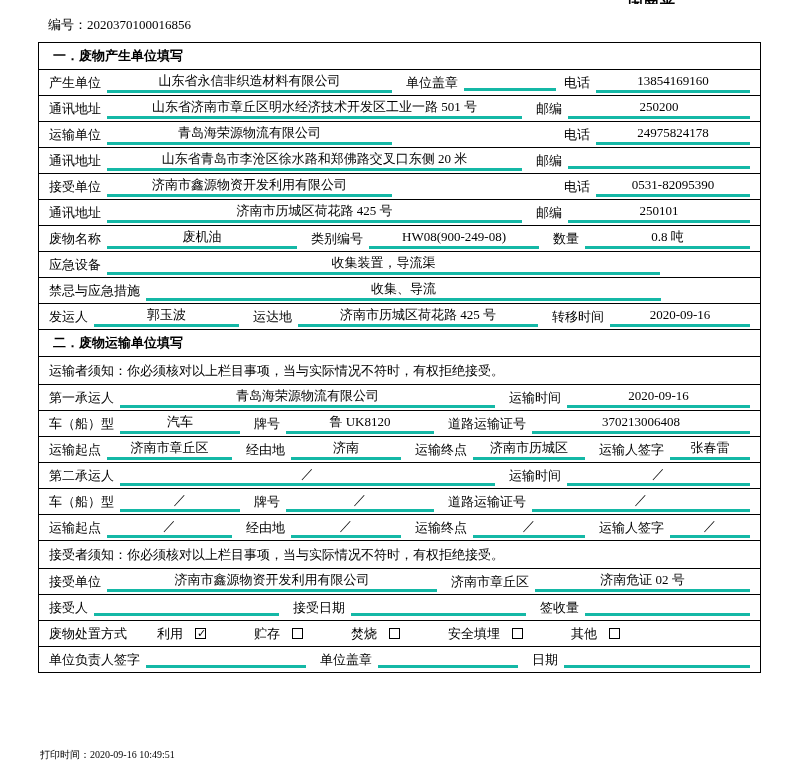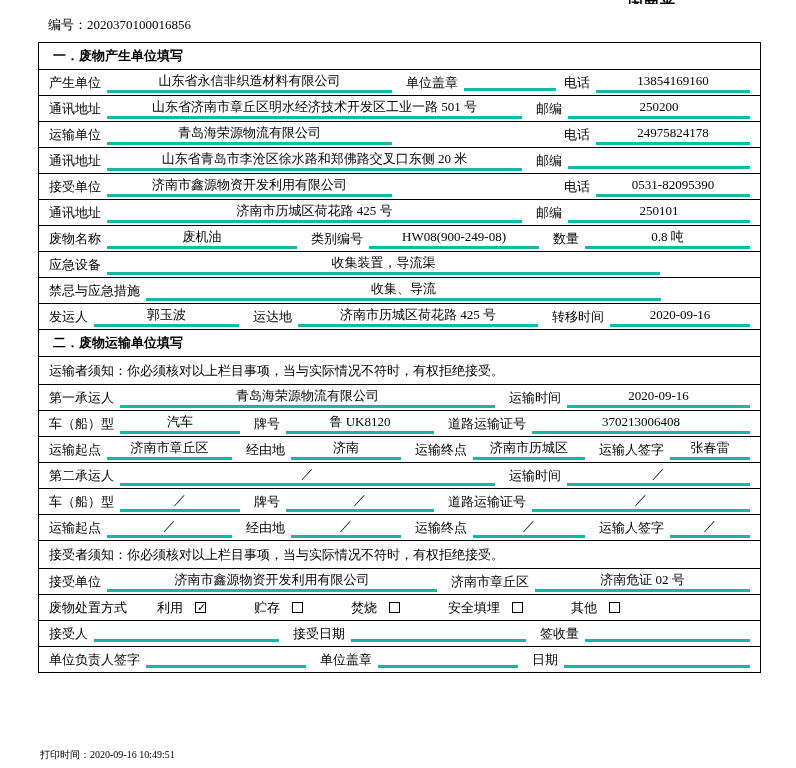--- a/index.html
+++ b/index.html
@@ -379,20 +379,34 @@
       </td>
     </tr>
     <tr>
       <td class="rowcell">
         <div class="line-row">
           <span class="lbl">接受单位</span>
           <span class="val" style="width:330px">济南市鑫源物资开发利用有限公司</span>
           <span class="gap"></span>
           <span class="lbl">济南市章丘区</span>
           <span class="val grow">济南危证 02 号</span>
+        </div>
+      </td>
+    </tr>
+    <tr>
+      <td class="rowcell">
+        <div class="line-row">
+          <span class="lbl">接受人</span>
+          <span class="val" style="width:185px"></span>
+          <span class="gap"></span>
+          <span class="lbl">接受日期</span>
+          <span class="val" style="width:175px"></span>
+          <span class="gap"></span>
+          <span class="lbl">签收量</span>
+          <span class="val grow"></span>
         </div>
       </td>
     </tr>
     <tr>
       <td class="rowcell">
         <div class="line-row">
           <span class="lbl">废物处置方式</span>
           <span style="width:24px"></span>
           <span class="lbl">利用</span>
           <span class="cb checked"></span>
@@ -407,34 +421,20 @@
           <span class="cb"></span>
           <span style="width:48px"></span>
           <span class="lbl">其他</span>
           <span class="cb"></span>
         </div>
       </td>
     </tr>
     <tr>
       <td class="rowcell">
         <div class="line-row">
-          <span class="lbl">接受人</span>
-          <span class="val" style="width:185px"></span>
-          <span class="gap"></span>
-          <span class="lbl">接受日期</span>
-          <span class="val" style="width:175px"></span>
-          <span class="gap"></span>
-          <span class="lbl">签收量</span>
-          <span class="val grow"></span>
-        </div>
-      </td>
-    </tr>
-    <tr>
-      <td class="rowcell">
-        <div class="line-row">
           <span class="lbl">单位负责人签字</span>
           <span class="val" style="width:160px"></span>
           <span class="gap"></span>
           <span class="lbl">单位盖章</span>
           <span class="val" style="width:140px"></span>
           <span class="gap"></span>
           <span class="lbl">日期</span>
           <span class="val grow"></span>
         </div>
       </td>

